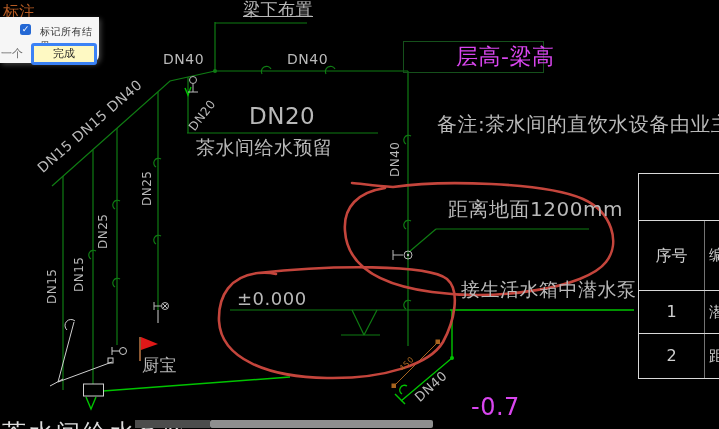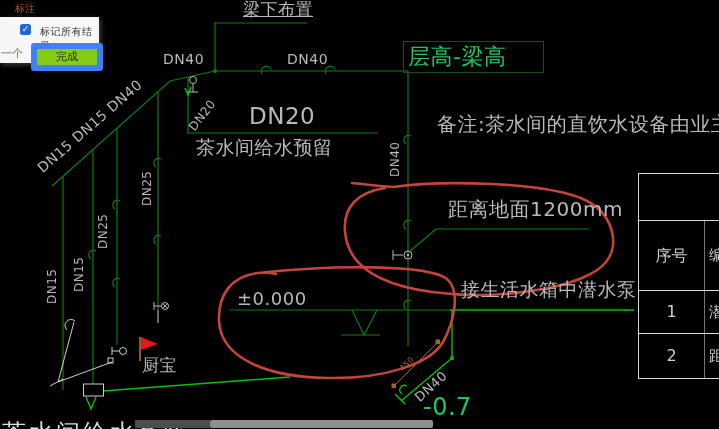--- a/index.html
+++ b/index.html
@@ -1,34 +1,34 @@
 <!DOCTYPE html>
 <html><head>
 <meta charset="utf-8">
 <style>
   html,body{margin:0;padding:0;background:#000;}
   .stage{position:relative;width:719px;height:429px;background:#000;overflow:hidden;
          font-family:"DejaVu Sans", sans-serif;}
   .cad{position:absolute;color:#b9b9b9;white-space:nowrap;letter-spacing:.5px;line-height:1;}
-  .red{color:#22c55e;}
+  .red{color:#d946ef;margin-left:48px;}
   .orange{color:#b06a22;}
   .rot90{transform:rotate(-90deg);transform-origin:0 0;}
   .rotdiag{transform-origin:0 100%;}
   svg{position:absolute;left:0;top:0;}
   
-  .dlg-head{position:absolute;left:0;top:0;width:99px;height:17px;color:#b55b24;font-size:10px;margin-left:12px;}
+  .dlg-head{position:absolute;left:0;top:0;width:99px;height:17px;color:#b55b24;font-size:16px;}
   .dlg-head span{position:absolute;left:3px;top:2px;}
   .dlg{position:absolute;left:0;top:17px;width:99px;height:46px;background:#f6f6f6;
        border-radius:0 0 8px 0;box-shadow:2px 2px 5px rgba(140,140,140,.45);}
   .cb{position:absolute;left:20px;top:7px;width:11px;height:11px;background:#2468d4;
       border-radius:2.5px;color:#fff;font-size:9px;line-height:11px;text-align:center;}
   .cb-lab{position:absolute;left:40px;top:8px;font-size:10px;color:#333;letter-spacing:.5px;}
   .btn-prev{position:absolute;left:1px;top:29px;font-size:11px;color:#666;}
-  .btn-done{position:absolute;left:31px;top:26px;width:60px;height:16px;background:#84cc16;
-      border:6px solid #3b82f6;border-radius:3px;font-size:11px;color:#222;text-align:center;line-height:15px;}
+  .btn-done{position:absolute;left:31px;top:26px;width:60px;height:16px;background:#fef9c3;
+      border:3px solid #3b82f6;border-radius:3px;font-size:11px;color:#222;text-align:center;line-height:15px;}
   
   .tbl{position:absolute;left:638px;top:173px;width:120px;border:1px solid #d8d8d8;color:#cfcfcf;}
   .tbl .r{display:flex;border-top:1px solid #d8d8d8;}
   .tbl .r:first-child{border-top:none;}
   .tbl .c1{width:65px;text-align:center;border-right:1px solid #737373;}
   .tbl .c2{flex:1;padding-left:4px;overflow:hidden;}
   .tbl .title{height:46px;}
   .tbl .hdr{height:69px;}.tbl .hdr .c1{line-height:69px;font-size:16px;}
   .tbl .hdr .c2{line-height:69px;font-size:15px;}
   .tbl .row1{height:42px;}.tbl .row1 .c1{line-height:42px;font-size:16px;}

